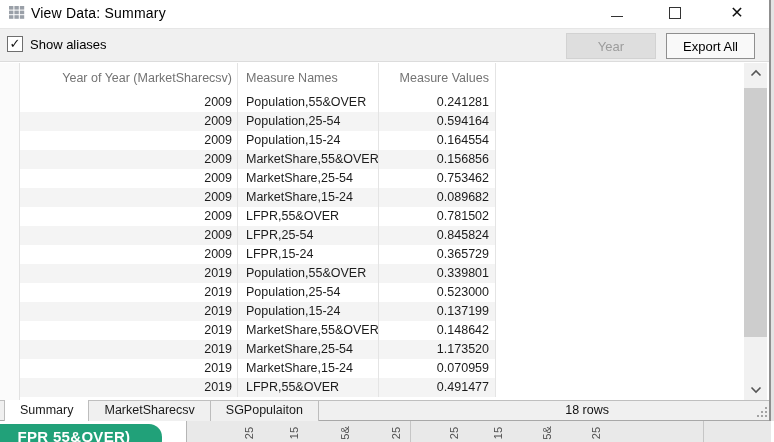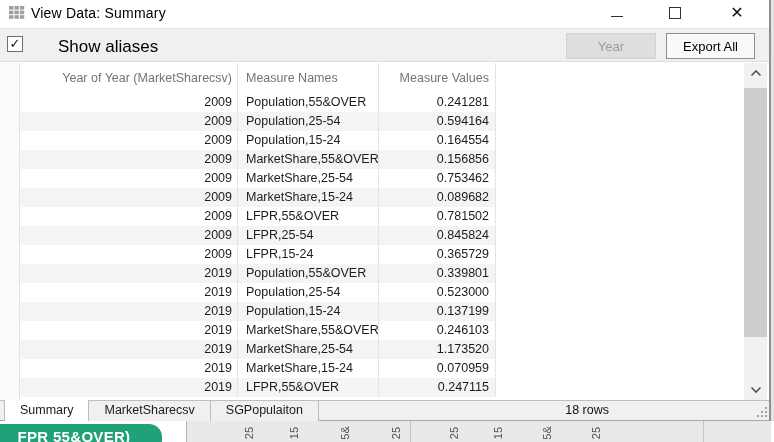--- a/index.html
+++ b/index.html
@@ -19,21 +19,21 @@
   #min-btn { left:602px; } #max-btn { left:660px; } #close-btn { left:722px; }
   #min-glyph { width:12px; border-top:1px solid #333; margin-top:6px; }
   #max-glyph { width:12px; height:12px; border:1px solid #333; }
   #close-glyph { font-size:16px; color:#111; line-height:1; }
 
   
   #toolbar { position:absolute; left:0; top:28px; width:769px; height:34px; background:#f0f0f0;
     border-top:1px solid #e6e6e6; border-bottom:1px solid #dcdcdc; }
   #aliases-box { position:absolute; left:7px; top:7px; width:16px; height:16px; background:#fff;
     border:1px solid #6e6e6e; font-size:13px; line-height:14px; text-align:center; color:#111; }
-  #aliases-label { position:absolute; left:30px; top:8px; font-size:17px; color:#000;margin-left:28px; }
+  #aliases-label { position:absolute; left:30px; top:8px; font-size:13px; color:#000; }
   .btn { position:absolute; top:4px; height:26px; font-family:"Liberation Sans",sans-serif; font-size:13px; }
   #copy-btn { left:566px; width:90px; background:#dedede; color:#9c9c9c; border:1px solid #d2d2d2; }
   #export-btn { left:666px; width:89px; background:#f9f9f9; color:#000; border:1px solid #8f8f8f; }
 
   
   #table-area { position:absolute; left:0; top:63px; width:769px; height:337px; background:#fff; }
   #gutter { position:absolute; left:0; top:0; width:20px; height:337px; background:#fbfbfb; border-right:1px solid #e2e2e2; }
   #thead { position:absolute; left:20px; top:0; width:475px; height:30px; display:flex; align-items:center;
     font-size:12.5px; color:#737373; }
   .hc { height:30px; display:flex; align-items:center; }
@@ -177,36 +177,36 @@
           <div class="tc c2">0.523000</div>
         </div>
         <div class="trow alt">
           <div class="tc c0">2019</div>
           <div class="tc c1">Population,15-24</div>
           <div class="tc c2">0.137199</div>
         </div>
         <div class="trow">
           <div class="tc c0">2019</div>
           <div class="tc c1">MarketShare,55&amp;OVER</div>
-          <div class="tc c2">0.246103</div>
+          <div class="tc c2">0.148642</div>
         </div>
         <div class="trow alt">
           <div class="tc c0">2019</div>
           <div class="tc c1">MarketShare,25-54</div>
           <div class="tc c2">1.173520</div>
         </div>
         <div class="trow">
           <div class="tc c0">2019</div>
           <div class="tc c1">MarketShare,15-24</div>
           <div class="tc c2">0.070959</div>
         </div>
         <div class="trow alt">
           <div class="tc c0">2019</div>
           <div class="tc c1">LFPR,55&amp;OVER</div>
-          <div class="tc c2">0.247115</div>
+          <div class="tc c2">0.491477</div>
         </div>
       </div>
     <div class="vline" style="left:237px;"></div>
     <div class="vline" style="left:378px;"></div>
     <div class="vline" style="left:495px;"></div>
   </div>
 
   <div id="vscroll">
     <div class="sbtn" id="sb-up">
       <svg width="12" height="8" viewBox="0 0 12 8">

